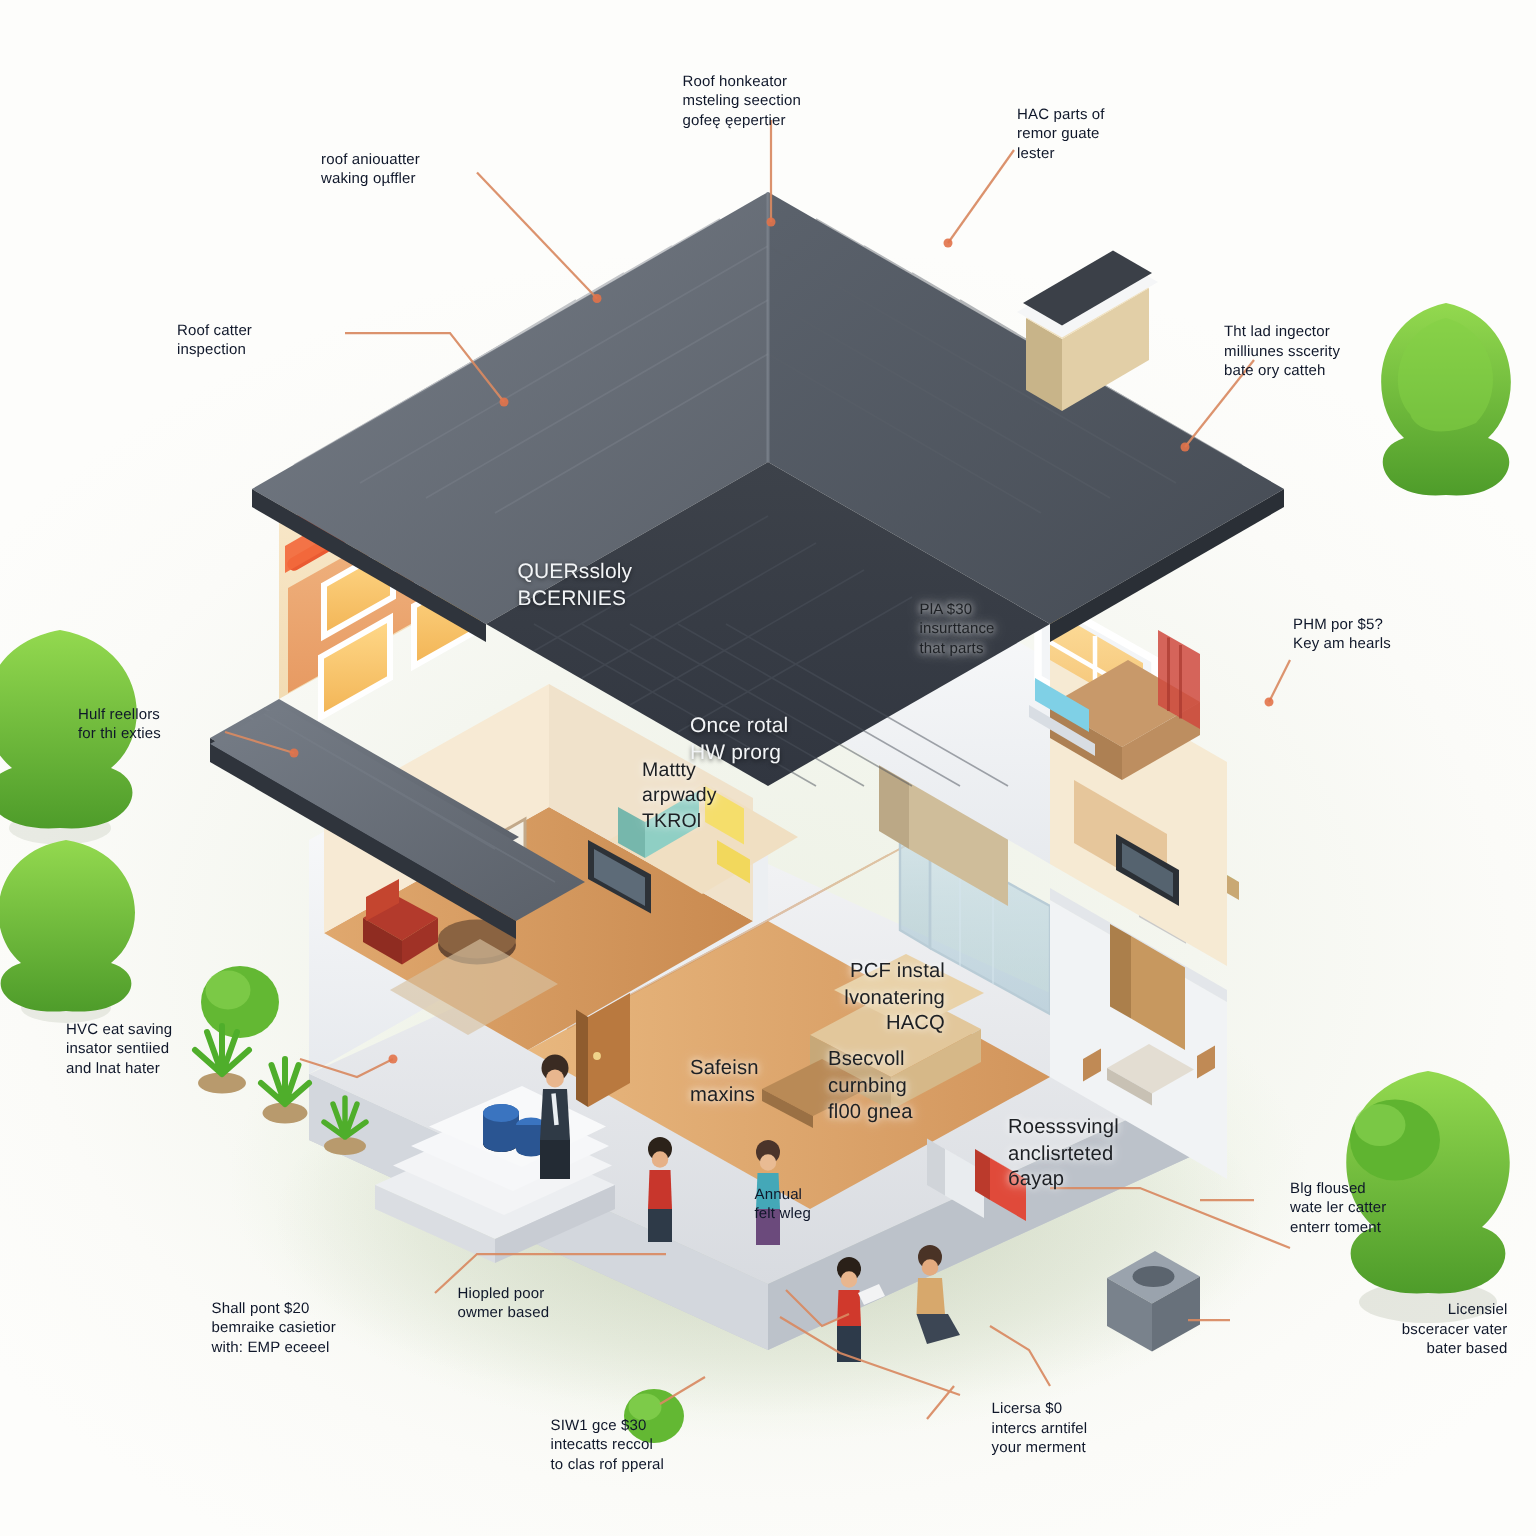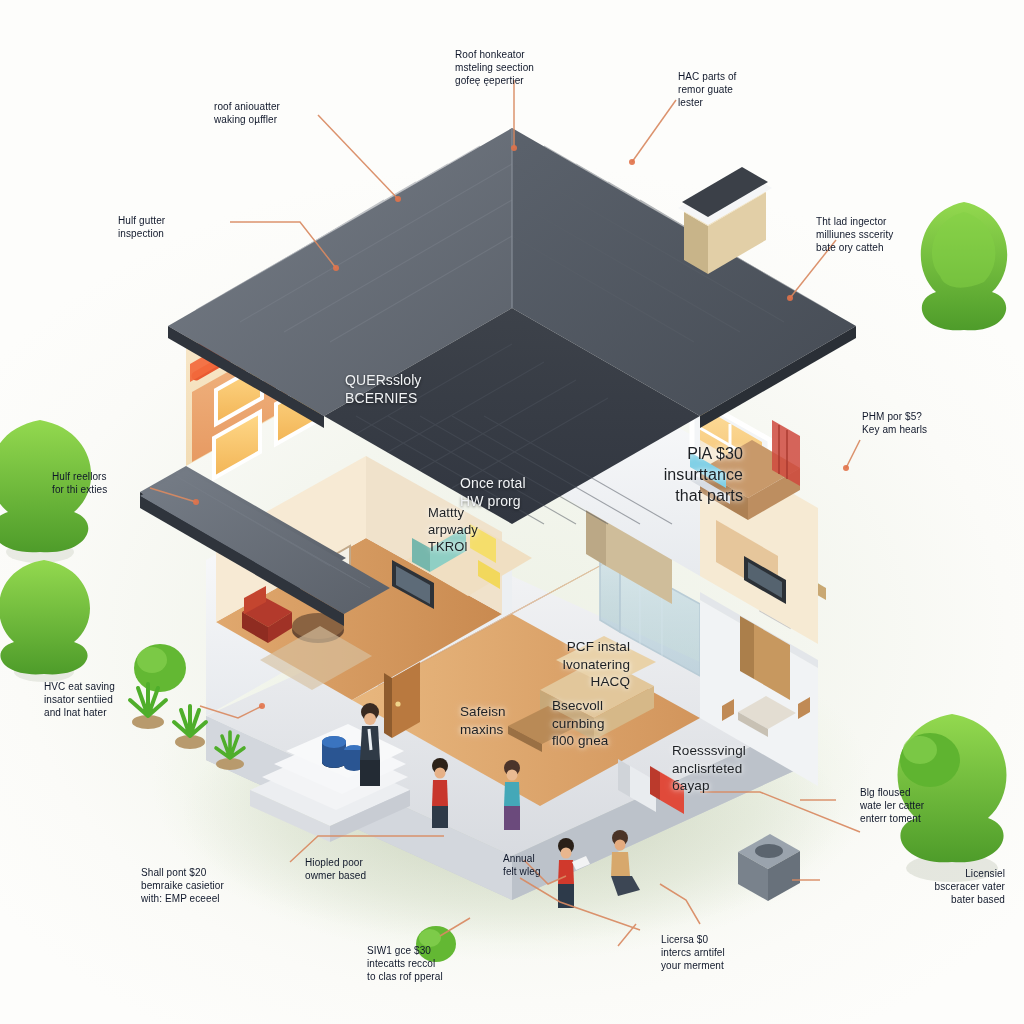--- a/index.html
+++ b/index.html
@@ -533,21 +533,21 @@
 waking oµffler</div>
 
     <div class="label" style="left:455px; top:48px; width:200px;">Roof honkeator
 msteling seection
 gofeę ęepertier</div>
 
     <div class="label" style="left:678px; top:70px; width:170px;">HAC parts of
 remor guate
 lester</div>
 
-    <div class="label" style="left:118px; top:214px; width:180px;">Hulf gutter
+    <div class="label" style="left:118px; top:214px; width:180px;">Roof catter
 inspection</div>
 
     <div class="label" style="left:800px; top:215px; width:186px;margin-left:16px;">Tht lad ingector
 milliunes sscerity
 bate ory catteh</div>
 
     <div class="label" style="left:52px; top:470px; width:160px;">Hulf reellors
 for thi exties</div>
 
     <div class="label" style="left:862px; top:410px; width:168px;">PHM por $5?
@@ -573,33 +573,33 @@
 owmer based</div>
 
     <div class="label" style="left:367px; top:944px; width:190px;">SIW1 gce $30
 intecatts reccol
 to clas rof pperal</div>
 
     <div class="label" style="left:661px; top:933px; width:180px;">Licersa $0
 intercs arntifel
 your merment</div>
 
-    <div class="label" style="left:503px; top:852px; width:120px;">Annual
+    <div class="label" style="left:503px; top:790px; width:120px;">Annual
 felt wleg</div>
   </div>
 
   <div>
 
     <div class="label onroof" style="left:345px; top:347px; width:160px; font-size:14px;">QUERssloly
 BCERNIES</div>
 
     <div class="label onroof" style="left:460px; top:450px; width:140px; font-size:14px;">Once rotal
 HW prorg</div>
 
-    <div class="label inner" style="left:613px; top:444px; width:130px; font-size:16px;text-align:right;">PlA $30
+    <div class="label inner" style="left:613px; top:400px; width:130px; font-size:10px;">PlA $30
 insurttance
 that parts</div>
 
     <div class="label inner" style="left:428px; top:505px; width:110px; font-size:13px;">Mattty
 arpwady
 TKROl</div>
 
     <div class="label inner" style="left:500px; top:638px; width:130px; font-size:13.5px;text-align:right;">PCF instal
 lvonatering
 HACQ</div>

